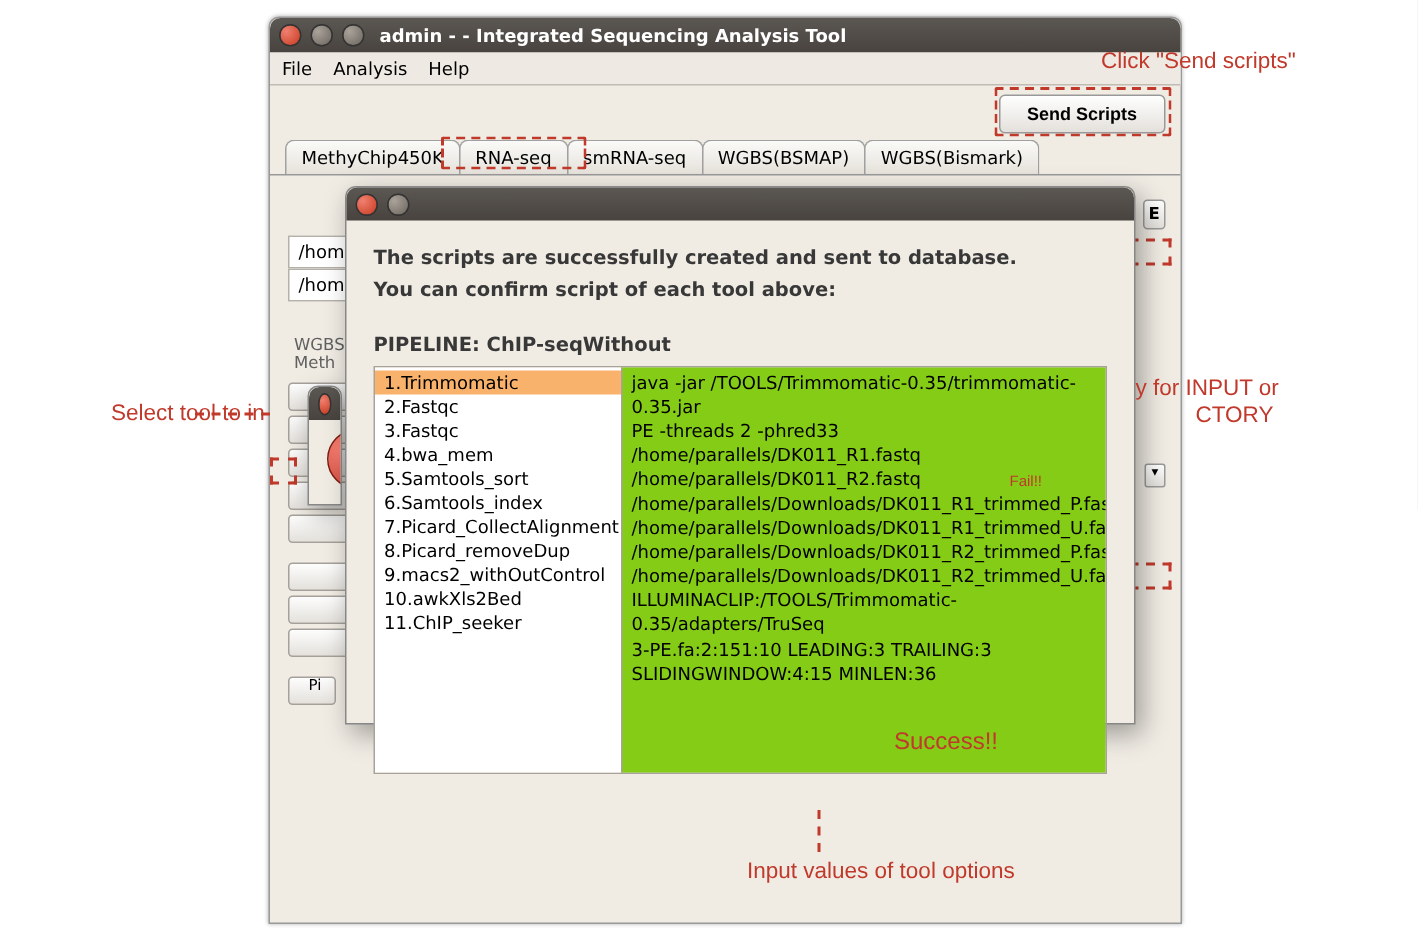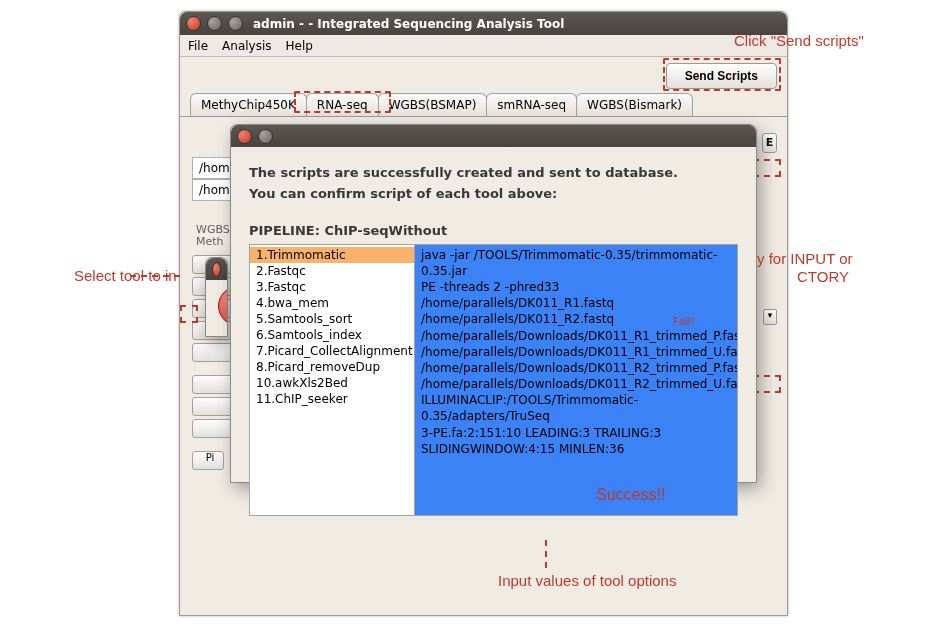--- a/index.html
+++ b/index.html
@@ -33,21 +33,21 @@
     .dlg{position:absolute;background:#f0ece4;border:1px solid #888;border-radius:7px 7px 0 0;box-shadow:4px 6px 18px rgba(0,0,0,.35)}
     .dlg .titlebar{height:22px}
     #dlgconfirm{left:230px;top:124px;width:527px;height:359px}
     .confbody{padding:16px 18px}
     .confmsg{font-size:13px;font-weight:bold;color:#383838;line-height:1.6;margin-bottom:18px}
     .pipehdr{font-size:13px;font-weight:bold;color:#383838;margin-bottom:6px}
     .pipewrap{display:flex;gap:0;border:1px solid #a9a29a}
     .pipelist{width:164px;height:270px;background:#fff;overflow:hidden;font-size:12px;padding:2px 0}
     .pipelist .row{padding:1px 6px;white-space:nowrap}
     .pipelist .row.sel{background:#f9b26b}
-    .pipescript{flex:1;height:270px;background:#3b82f6;border-left:1px solid #a9a29a;font-size:12px;padding:2px 6px;overflow:hidden;line-height:1.35}
+    .pipescript{flex:1;height:270px;background:#84cc16;border-left:1px solid #a9a29a;font-size:12px;padding:2px 6px;overflow:hidden;line-height:1.35}
     
     #dlgerr{left:205px;top:257px;width:23px;height:80px;overflow:hidden}
     .xicon{width:40px;height:40px;border-radius:50%;background:radial-gradient(circle at 30% 30%,#ff867a,#c0392b);border:1px solid #7a1f12;position:absolute;left:12px;top:28px;color:#fff;font-weight:bold;font-size:22px;display:flex;align-items:center;justify-content:center}
     
     .anno{color:#c0392b;font-size:15px;position:absolute;font-family:Arial}
     .line{position:absolute;border-left:2px dashed #c0392b}
     .linev{position:absolute;border-top:2px dashed #c0392b}
   </style>
 </head>
 <body>
@@ -65,22 +65,22 @@
     <span>Help</span>
   </div>
   <div class="toprow">
     <button class="sendbtn">Send Scripts</button>
     <div class="sendframe"></div>
   </div>
   <div style="position:relative">
     <div class="tabs">
       <span class="tab">MethyChip450K</span>
       <span class="tab">RNA-seq</span>
+      <span class="tab">smRNA-seq</span>
       <span class="tab">WGBS(BSMAP)</span>
-      <span class="tab">smRNA-seq</span>
       <span class="tab">WGBS(Bismark)</span>
     </div>
     <div class="tabframe"></div>
   </div>
   <div class="content">
     <div class="ebtn" style="font-size:11px;text-align:center;line-height:18px;font-weight:bold">E</div>
     <div class="pbg pathbox">/home</div>
     <div class="pbg2 pathbox">/home</div>
     <div class="wgbslbl" style="top:106px">WGBS</div>
     <div class="wgbslbl" style="top:118px">Meth</div>
@@ -127,20 +127,21 @@
     <div class="pipewrap">
       <div class="pipelist">
         <div class="row sel">1.Trimmomatic</div>
         <div class="row">2.Fastqc</div>
         <div class="row">3.Fastqc</div>
         <div class="row">4.bwa_mem</div>
         <div class="row">5.Samtools_sort</div>
         <div class="row">6.Samtools_index</div>
         <div class="row">7.Picard_CollectAlignment</div>
         <div class="row">8.Picard_removeDup</div>
+        <div class="row">9.macs2_withOutControl</div>
         <div class="row">10.awkXls2Bed</div>
         <div class="row">11.ChIP_seeker</div>
       </div>
       <div class="pipescript">
         <div>java -jar /TOOLS/Trimmomatic-0.35/trimmomatic-0.35.jar</div>
         <div>PE -threads 2 -phred33 /home/parallels/DK011_R1.fastq</div>
         <div>/home/parallels/DK011_R2.fastq</div>
         <div>/home/parallels/Downloads/DK011_R1_trimmed_P.fastq</div>
         <div>/home/parallels/Downloads/DK011_R1_trimmed_U.fastq</div>
         <div>/home/parallels/Downloads/DK011_R2_trimmed_P.fastq</div>

